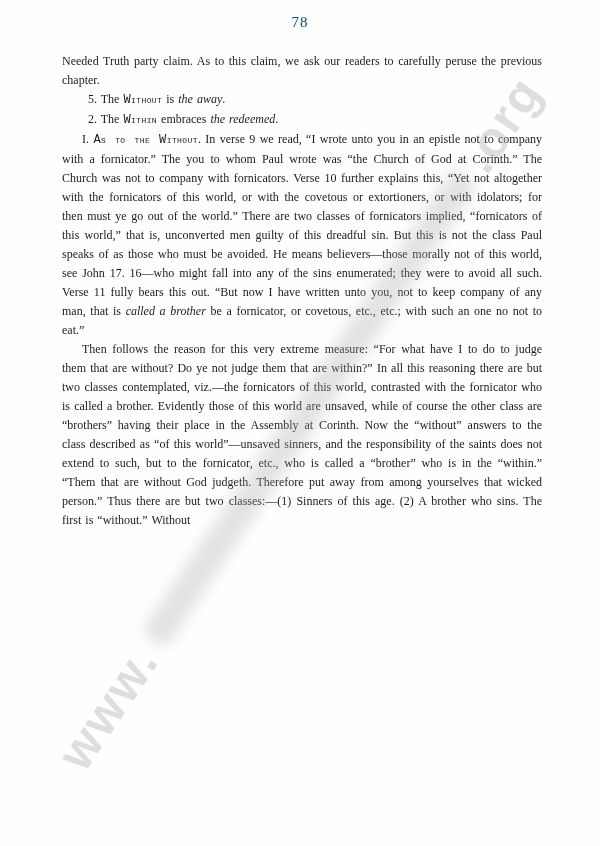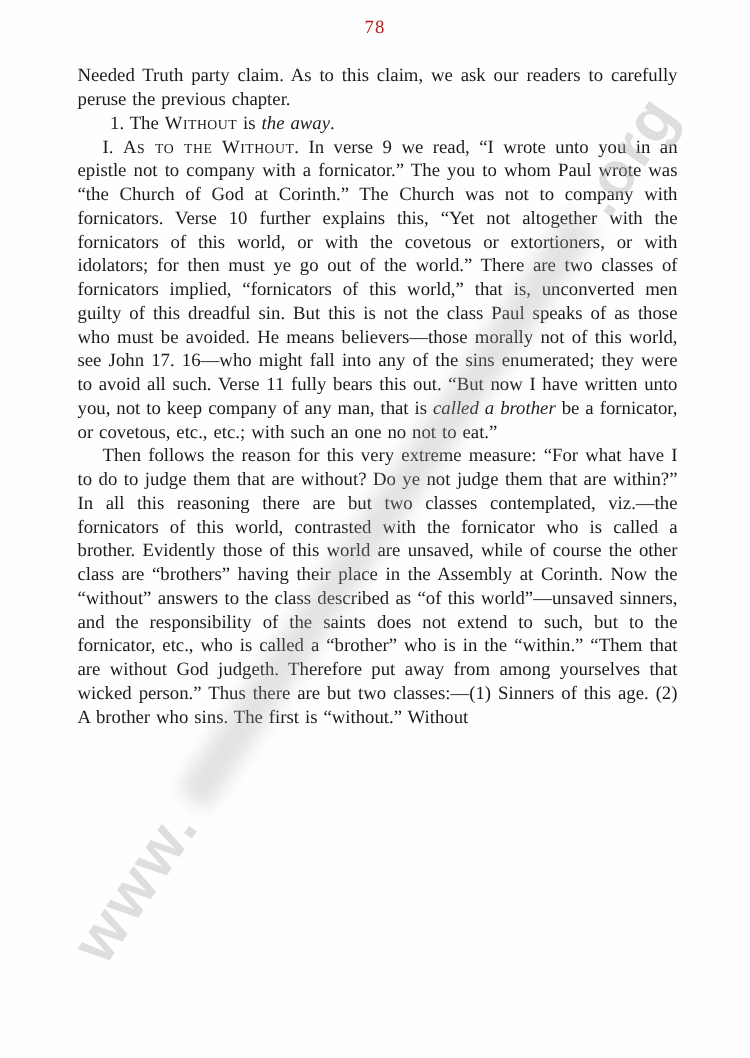--- a/index.html
+++ b/index.html
@@ -12,36 +12,36 @@
     color: #1c1c1c;
   }
   .page { position: absolute; inset: 0; background: #fefefe; }
 
   .page-number {
     position: absolute;
     top: 14px; left: 0; right: 0;
     text-align: center;
     font-size: 15px;
     letter-spacing: 1px;
-    color: #b91c1c;
+    color: #0c4a6e;
   }
 
   .text-body {
     position: absolute;
     top: 52px; left: 62px; right: 58px;
-    font-size: 15px;
+    font-size: 12px;
     line-height: 19px;
     text-align: justify;
     word-spacing: 1px;
     color: #1b1b1b;
   }
   p.para { margin: 0; padding: 0; }
   p.indent { text-indent: 20px; }
   p.list { text-indent: 26px; }
-  .sc { font-variant: small-caps; letter-spacing: 0.4px; }
+  .sc { font-variant: small-caps; letter-spacing: 0.4px; font-family: Liberation Mono, monospace; }
   .it { font-style: italic; }
 
   .watermark {
     position: absolute;
     left: 50%; top: 50%;
     transform: translate(-50%, -50%) rotate(-56deg);
     display: flex;
     align-items: center;
     gap: 12px;
     font-family: "Liberation Sans", sans-serif;
@@ -64,21 +64,22 @@
 </style>
 </head>
 <body>
 
 <div class="page">
 
   <div class="page-number">78</div>
 
   <div class="text-body">
       <p class="para"><span>Needed Truth party claim.  As to this claim, we ask our readers to carefully peruse the previous chapter.</span></p>
-      <p class="para list"><span>1. The </span><span class="sc">Without</span><span> is </span><span class="it">the away</span><span>.</span></p>
+      <p class="para list"><span>5. The </span><span class="sc">Without</span><span> is </span><span class="it">the away</span><span>.</span></p>
+      <p class="para list"><span>2. The </span><span class="sc">Within</span><span> embraces </span><span class="it">the redeemed</span><span>.</span></p>
       <p class="para indent"><span>I. </span><span class="sc">As to the Without</span><span>.  In verse 9 we read, “I wrote unto you in an epistle not to company with a fornicator.”  The you to whom Paul wrote was “the Church of God at Corinth.”  The Church was not to company with fornicators.  Verse 10 further explains this, “Yet not altogether with the fornicators of this world, or with the covetous or extortioners, or with idolators; for then must ye go out of the world.”  There are two classes of fornicators implied, “fornicators of this world,” that is, unconverted men guilty of this dreadful sin.  But this is not the class Paul speaks of as those who must be avoided.  He means believers—those morally not of this world, see John 17. 16—who might fall into any of the sins enumerated; they were to avoid all such.  Verse 11 fully bears this out.  “But now I have written unto you, not to keep company of any man, that is </span><span class="it">called a brother</span><span> be a fornicator, or covetous, etc., etc.; with such an one no not to eat.”</span></p>
       <p class="para indent"><span>Then follows the reason for this very extreme measure: “For what have I to do to judge them that are without? Do ye not judge them that are within?”  In all this reasoning there are but two classes contemplated, viz.—the fornicators of this world, contrasted with the fornicator who is called a brother.  Evidently those of this world are unsaved, while of course the other class are “brothers” having their place in the Assembly at Corinth.  Now the “without” answers to the class described as “of this world”—unsaved sinners, and the responsibility of the saints does not extend to such, but to the fornicator, etc., who is called a “brother” who is in the “within.”  “Them that are without God judgeth.  Therefore put away from among yourselves that wicked person.”  Thus there are but two classes:—(1) Sinners of this age. (2) A brother who sins.  The first is “without.”  Without</span></p>
     </div>
 
   <div class="watermark">
     <span>www.</span>
     <span class="wm-mid"></span>
     <span>.org</span>
   </div>
 

